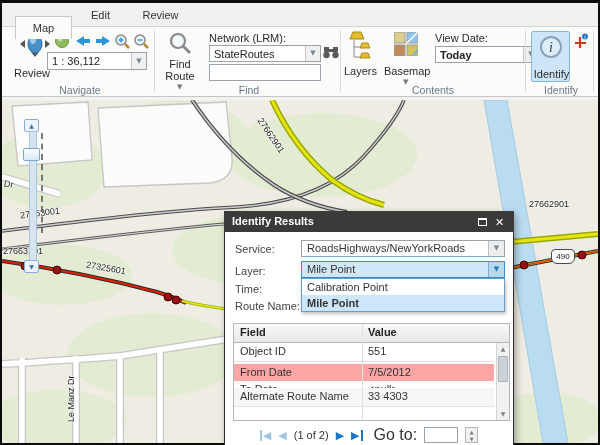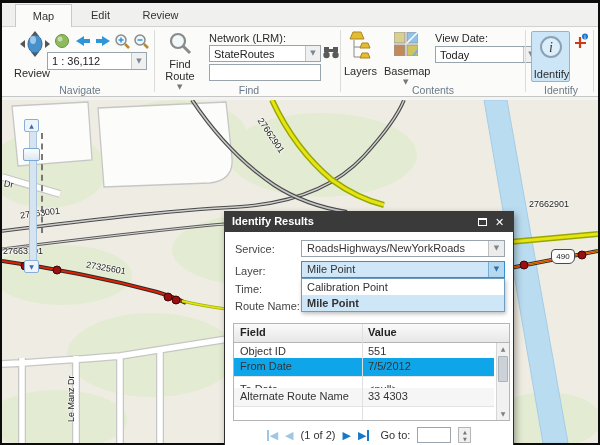--- a/index.html
+++ b/index.html
@@ -78,21 +78,21 @@
   .spin span{flex:1;display:flex;align-items:center;justify-content:center;font-size:5px;color:#777;
              font-family:"DejaVu Sans",sans-serif;}
 </style>
 </head>
 <body>
 
 <div class="screen">
 <div class="app">
 
   <div class="tabbar">
-    <div class="tab active" style="left:13px;width:57px;">Map</div>
+    <div class="tab active" style="left:13px;width:57px;margin-top:12px;">Map</div>
     <div class="tab" style="left:127px;width:63px;">Review</div>
     <div class="tab" style="left:70px;width:57px;">Edit</div>
   </div>
 
   <div class="ribbon">
 
     <div style="position:absolute;left:8px;top:4px;width:44px;height:48px;text-align:center;">
       <svg width="30" height="28" style="margin-left:6px;">
         <polygon points="15,0 11,5 19,5" fill="#555"></polygon>
         <polygon points="15,26 11,21 19,21" fill="#555"></polygon>
@@ -175,21 +175,21 @@
         <rect x="13" y="0" width="11" height="11" fill="#8fc3e8" stroke="#9a9a9a"></rect>
         <rect x="0" y="13" width="11" height="11" fill="#c08a5a" stroke="#9a9a9a"></rect>
         <rect x="13" y="13" width="11" height="11" fill="#cfc45e" stroke="#9a9a9a"></rect>
         <path d="M13,11 L24,0" stroke="#fff" stroke-width="1.5"></path>
         <path d="M19,24 L24,18" stroke="#7ab0d8" stroke-width="2"></path>
       </svg>
       <div class="rtext" style="left:0;top:34px;width:44px;text-align:center;">Basemap</div>
       <span class="caret" style="position:absolute;left:19px;top:48px;color:#777;">▼</span>
     </div>
     <div class="rtext" style="left:433px;top:5px;">View Date:</div>
-    <div class="combo" style="left:433px;top:19px;width:104px;height:17px;">
+    <div class="combo" style="left:433px;top:19px;width:104px;height:17px;font-weight:bold;">
       <span class="val">Today</span>
       <span class="arr">
             <span class="caret">▼</span>
           </span>
     </div>
     <div class="glabel" style="left:342px;width:178px;">Contents</div>
     <div class="gsep" style="left:523px;"></div>
 
     <div class="idbtn" style="left:529px;top:4px;width:39px;height:51px;">
       <svg width="24" height="24" style="margin-top:3px;">
@@ -339,21 +339,21 @@
 
     <div class="tbl">
       <div class="hdr">
         <span class="cellF">Field</span>
         <span class="cellV">Value</span>
       </div>
       <div class="row" style="top:19px;background:#fff;">
         <span class="cellF">Object ID</span>
         <span class="cellV">551</span>
       </div>
-      <div class="row" style="top:34px;background:#0ea5e9;">
+      <div class="row" style="top:40px;background:#fca5a5;">
         <span class="cellF">From Date</span>
         <span class="cellV">7/5/2012</span>
       </div>
       <div class="row" style="top:57px;background:#fff;">
         <span class="cellF">To Date</span>
         <span class="cellV">&lt;null&gt;</span>
       </div>
       <div class="row" style="top:64px;background:#f6f6f6;">
         <span class="cellF">Alternate Route Name</span>
         <span class="cellV">33 4303</span>
@@ -369,21 +369,21 @@
             </div>
       </div>
     </div>
 
     <div class="pager">
       <span class="pgi dis bar-l">◀</span>
       <span class="pgi dis">◀</span>
       <span style="font-size:11px;color:#333;">(1 of 2)</span>
       <span class="pgi en">▶</span>
       <span class="pgi en bar-r">▶</span>
-      <span style="font-size:11px;color:#333;margin-left:4px;">Go to:</span>
+      <span style="font-size:16px;color:#333;margin-left:4px;">Go to:</span>
       <input class="goto-input" value="" style="">
       <span class="spin">
             <span>▲</span>
             <span>▼</span>
           </span>
     </div>
   </div>
 
 </div>
 </div>

